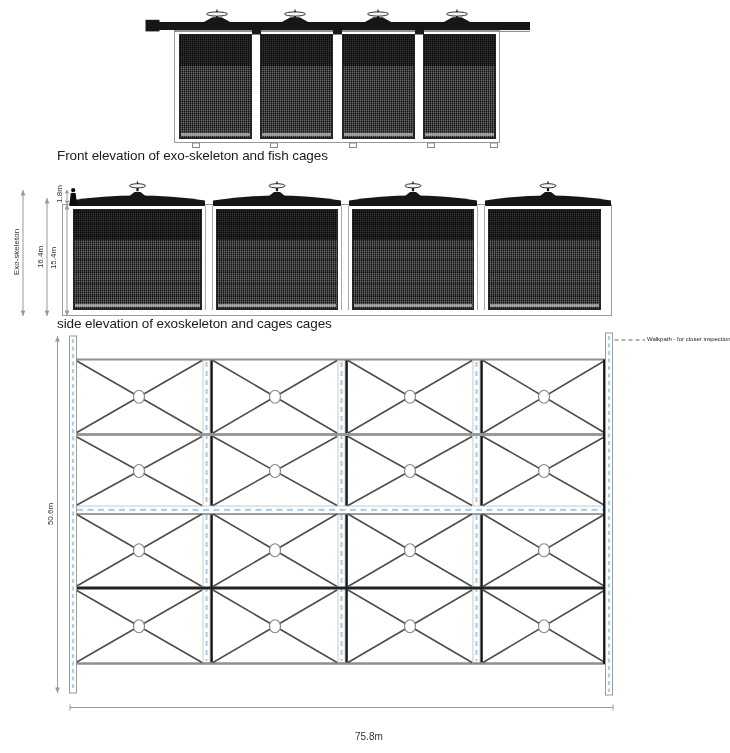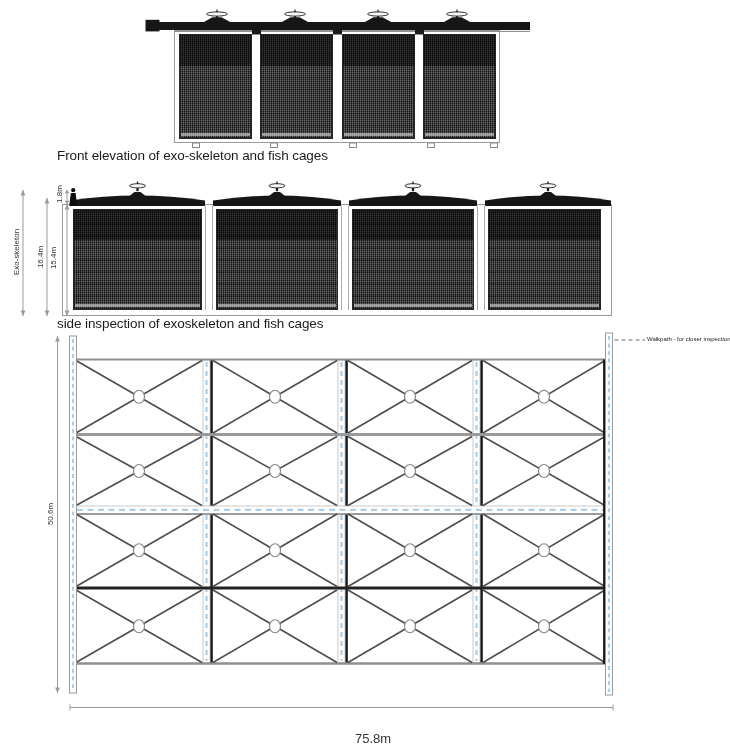--- a/index.html
+++ b/index.html
@@ -203,23 +203,23 @@
       <line x1="57.5" y1="336" x2="57.5" y2="693" stroke="#9a9a9a" stroke-width="1"></line>
       <polygon points="57.5,336 55.1,341.5 59.9,341.5" fill="#9a9a9a"></polygon>
       <polygon points="57.5,693 55.1,687.5 59.9,687.5" fill="#9a9a9a"></polygon>
       <line x1="70" y1="707.5" x2="613" y2="707.5" stroke="#9a9a9a" stroke-width="1"></line>
       <line x1="70" y1="704.5" x2="70" y2="710.5" stroke="#9a9a9a" stroke-width="1"></line>
       <line x1="613" y1="704.5" x2="613" y2="710.5" stroke="#9a9a9a" stroke-width="1"></line>
       <line x1="614.5" y1="340" x2="645" y2="340" stroke="#555" stroke-width="0.9" stroke-dasharray="4,3"></line>
     </svg>
 
   <div class="cap" style="left:57px;top:148px;">Front elevation of exo-skeleton and fish cages</div>
-  <div class="cap" style="left:57px;top:316px;">side inspection of exoskeleton and fish cages</div>
+  <div class="cap" style="left:57px;top:316px;">side elevation of exoskeleton and cages cages</div>
 
   <div class="vlab" style="left:16px;top:252px;">Exo-skeleton</div>
   <div class="vlab" style="left:40px;top:257px;">16.4m</div>
   <div class="vlab" style="left:53px;top:258px;">15.4m</div>
   <div class="vlab" style="left:59px;top:194px;">1.8m</div>
   <div class="vlab" style="left:50px;top:514px;">50.6m</div>
 
-  <div class="dimlab" style="left:355px;top:731px;font-size:13px;">75.8m</div>
+  <div class="dimlab" style="left:355px;top:731px;font-size:10px;">75.8m</div>
   <div class="note" style="left:647px;top:336px;">Walkpath - for closer inspection</div>
 </div>
 
 </body></html>

